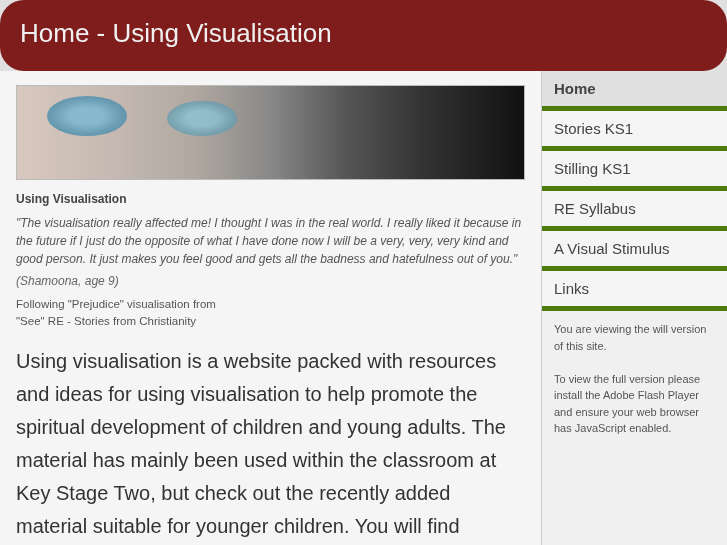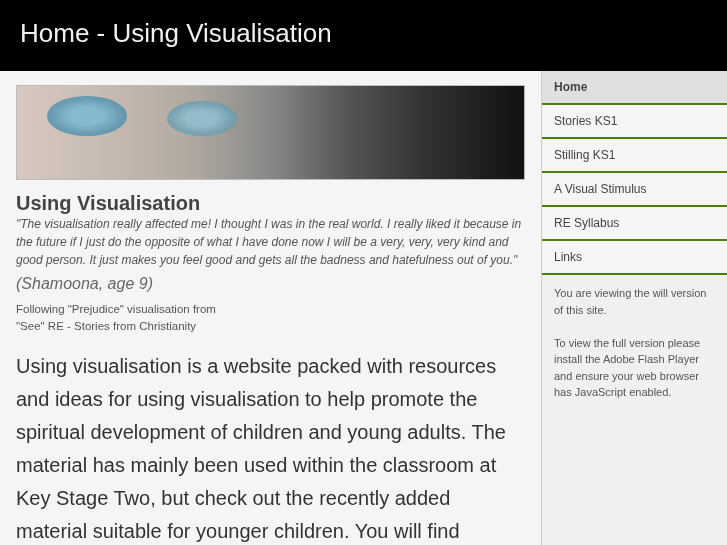--- a/index.html
+++ b/index.html
@@ -5,22 +5,23 @@
     * { margin: 0; padding: 0; box-sizing: border-box; }
     body {
       font-family: Arial, Helvetica, sans-serif;
       font-size: 13px;
       background: #e0e0e0;
       color: #333;
     }
 
     
     #header {
-      background: #000000;
+      background: #7f1d1d;
       padding: 18px 20px 22px 20px;
+      border-radius: 24px;
     }
     #header h1 {
       color: #f0f0f0;
       font-size: 26px;
       font-weight: normal;
     }
 
     
     #layout {
       display: flex;
@@ -65,37 +66,38 @@
       top: 15px;
       left: 150px;
       width: 70px;
       height: 35px;
       background: radial-gradient(ellipse, #8ac4d8 30%, #6aa4b8 60%, #4a8498 100%);
       border-radius: 50%;
       opacity: 0.75;
     }
 
     .content-title {
-      font-size: 20px;
+      font-size: 12px;
       font-weight: bold;
       color: #444;
+      margin-bottom: 8px;
     }
 
     .quote-block {
       font-style: italic;
       color: #555;
       font-size: 12px;
       margin-bottom: 6px;
       line-height: 1.5;
     }
 
     .attribution {
       font-style: italic;
       color: #666;
-      font-size: 16px;
+      font-size: 12px;
       margin-bottom: 8px;
     }
 
     .source-note {
       font-size: 11.5px;
       color: #555;
       margin-bottom: 14px;
       line-height: 1.5;
     }
 
@@ -108,24 +110,24 @@
     
     #sidebar {
       width: 185px;
       background: #f0f0f0;
       flex-shrink: 0;
     }
 
     .nav-item {
       display: block;
       padding: 9px 12px;
-      border-bottom: 2px solid #4d7c0f;
+      border-bottom: 5px solid #4d7c0f;
       color: #444;
       text-decoration: none;
-      font-size: 12px;
+      font-size: 15px;
       cursor: pointer;
       background: #f5f5f5;
     }
     .nav-item.active {
       background: #e0e0e0;
       font-weight: bold;
     }
 
     .sidebar-notice {
       padding: 10px 12px;
@@ -163,22 +165,22 @@
     <div class="main-text">Using visualisation is a website packed with resources and ideas for using visualisation to help promote the spiritual development of children and young adults. The material has mainly been used within the classroom at Key Stage Two, but check out the recently added material suitable for younger children. You will find exercises that help children learn how to be still, practical activities for experiential learning, and guided visualisation or "guided fantasy" scripts that</div>
 
   </div>
 
   <div id="sidebar">
 
     <div id="nav-list">
         <a href="#" class="nav-item active">Home</a>
         <a href="#" class="nav-item">Stories KS1</a>
         <a href="#" class="nav-item">Stilling KS1</a>
+        <a href="#" class="nav-item">RE Syllabus</a>
         <a href="#" class="nav-item">A Visual Stimulus</a>
-        <a href="#" class="nav-item">RE Syllabus</a>
         <a href="#" class="nav-item">Links</a>
       </div>
 
     <div class="sidebar-notice">
       <span>You are viewing the will version of this site.</span>
       <br><br>
       <span>To view the full version please install the Adobe Flash Player and ensure your web browser has JavaScript enabled.</span>
       <br><br>
       
     </div>

